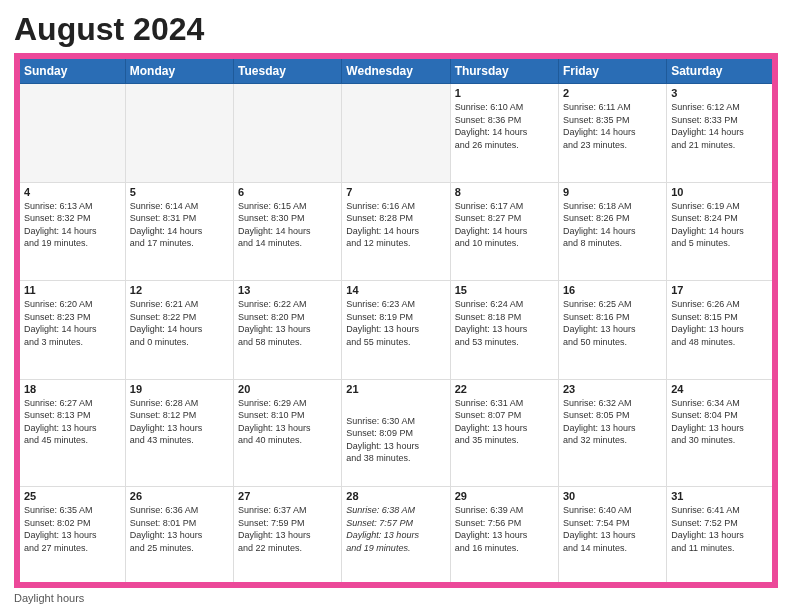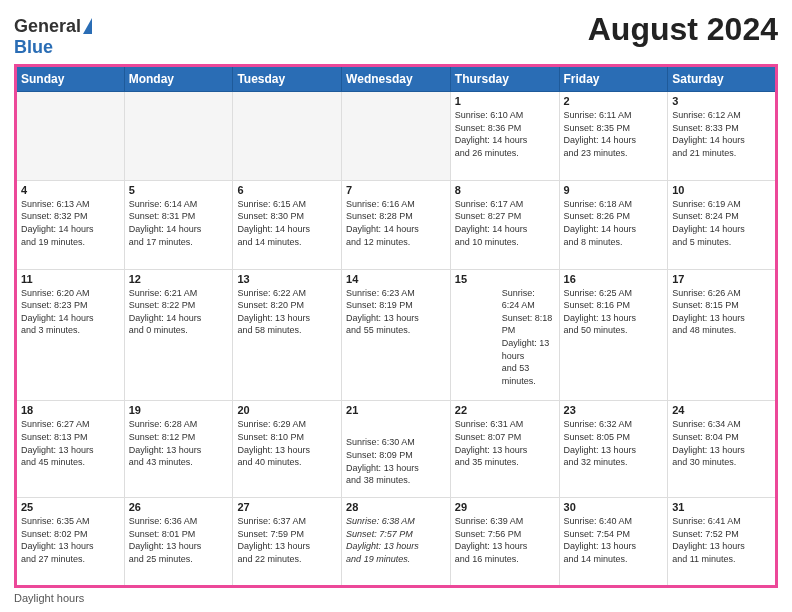--- a/index.html
+++ b/index.html
@@ -42,21 +42,21 @@
       color: #222;
       line-height: 1.1;
     }
     .title-block h2 {
       font-size: 15px;
       font-weight: normal;
       color: #444;
     }
     .calendar {
       flex: 1;
-      border: 3px solid #ec4899;
+      border: 6px solid #ec4899;
       border-collapse: collapse;
       width: 100%;
       table-layout: fixed;
       padding-left: 36px;
     }
     .calendar th {
       background: #2a6db5;
       color: #fff;
       font-size: 12px;
       font-weight: bold;
@@ -95,27 +95,20 @@
       margin-top: 4px;
       font-size: 11px;
       color: #555;
     }
   </style>
 </head>
 <body>
 
 <div class="page">
   <div class="header">
-    <div class="logo">
-      <div class="logo-row">
-        <span style="font-size:18px;font-weight:bold;color:#333;">General</span>
-        <span style="display:inline-block;width:0;height:0;border-left:9px solid transparent;border-bottom:16px solid #2a6db5;margin-left:2px;margin-bottom:2px;"></span>
-      </div>
-      <span style="font-size:18px;font-weight:bold;color:#2a6db5;">Blue</span>
-    </div>
     <div class="title-block">
       <h1>August 2024</h1>
     </div>
   </div>
 
   <table class="calendar">
     <thead>
       <tr>
       <th>Sunday</th>
           <th>Monday</th>
@@ -229,21 +222,21 @@
           </td>
           <td>
             <span class="day-number">14</span>
             <div class="day-info" style="white-space: pre-line;">Sunrise: 6:23 AM
 Sunset: 8:19 PM
 Daylight: 13 hours
 and 55 minutes.</div>
           </td>
           <td>
             <span class="day-number">15</span>
-            <div class="day-info" style="white-space: pre-line; margin-left: 47px;">Sunrise: 6:24 AM
+            <div class="day-info" style="white-space: pre-line;">Sunrise: 6:24 AM
 Sunset: 8:18 PM
 Daylight: 13 hours
 and 53 minutes.</div>
           </td>
           <td>
             <span class="day-number">16</span>
             <div class="day-info" style="white-space: pre-line;">Sunrise: 6:25 AM
 Sunset: 8:16 PM
 Daylight: 13 hours
 and 50 minutes.</div>

